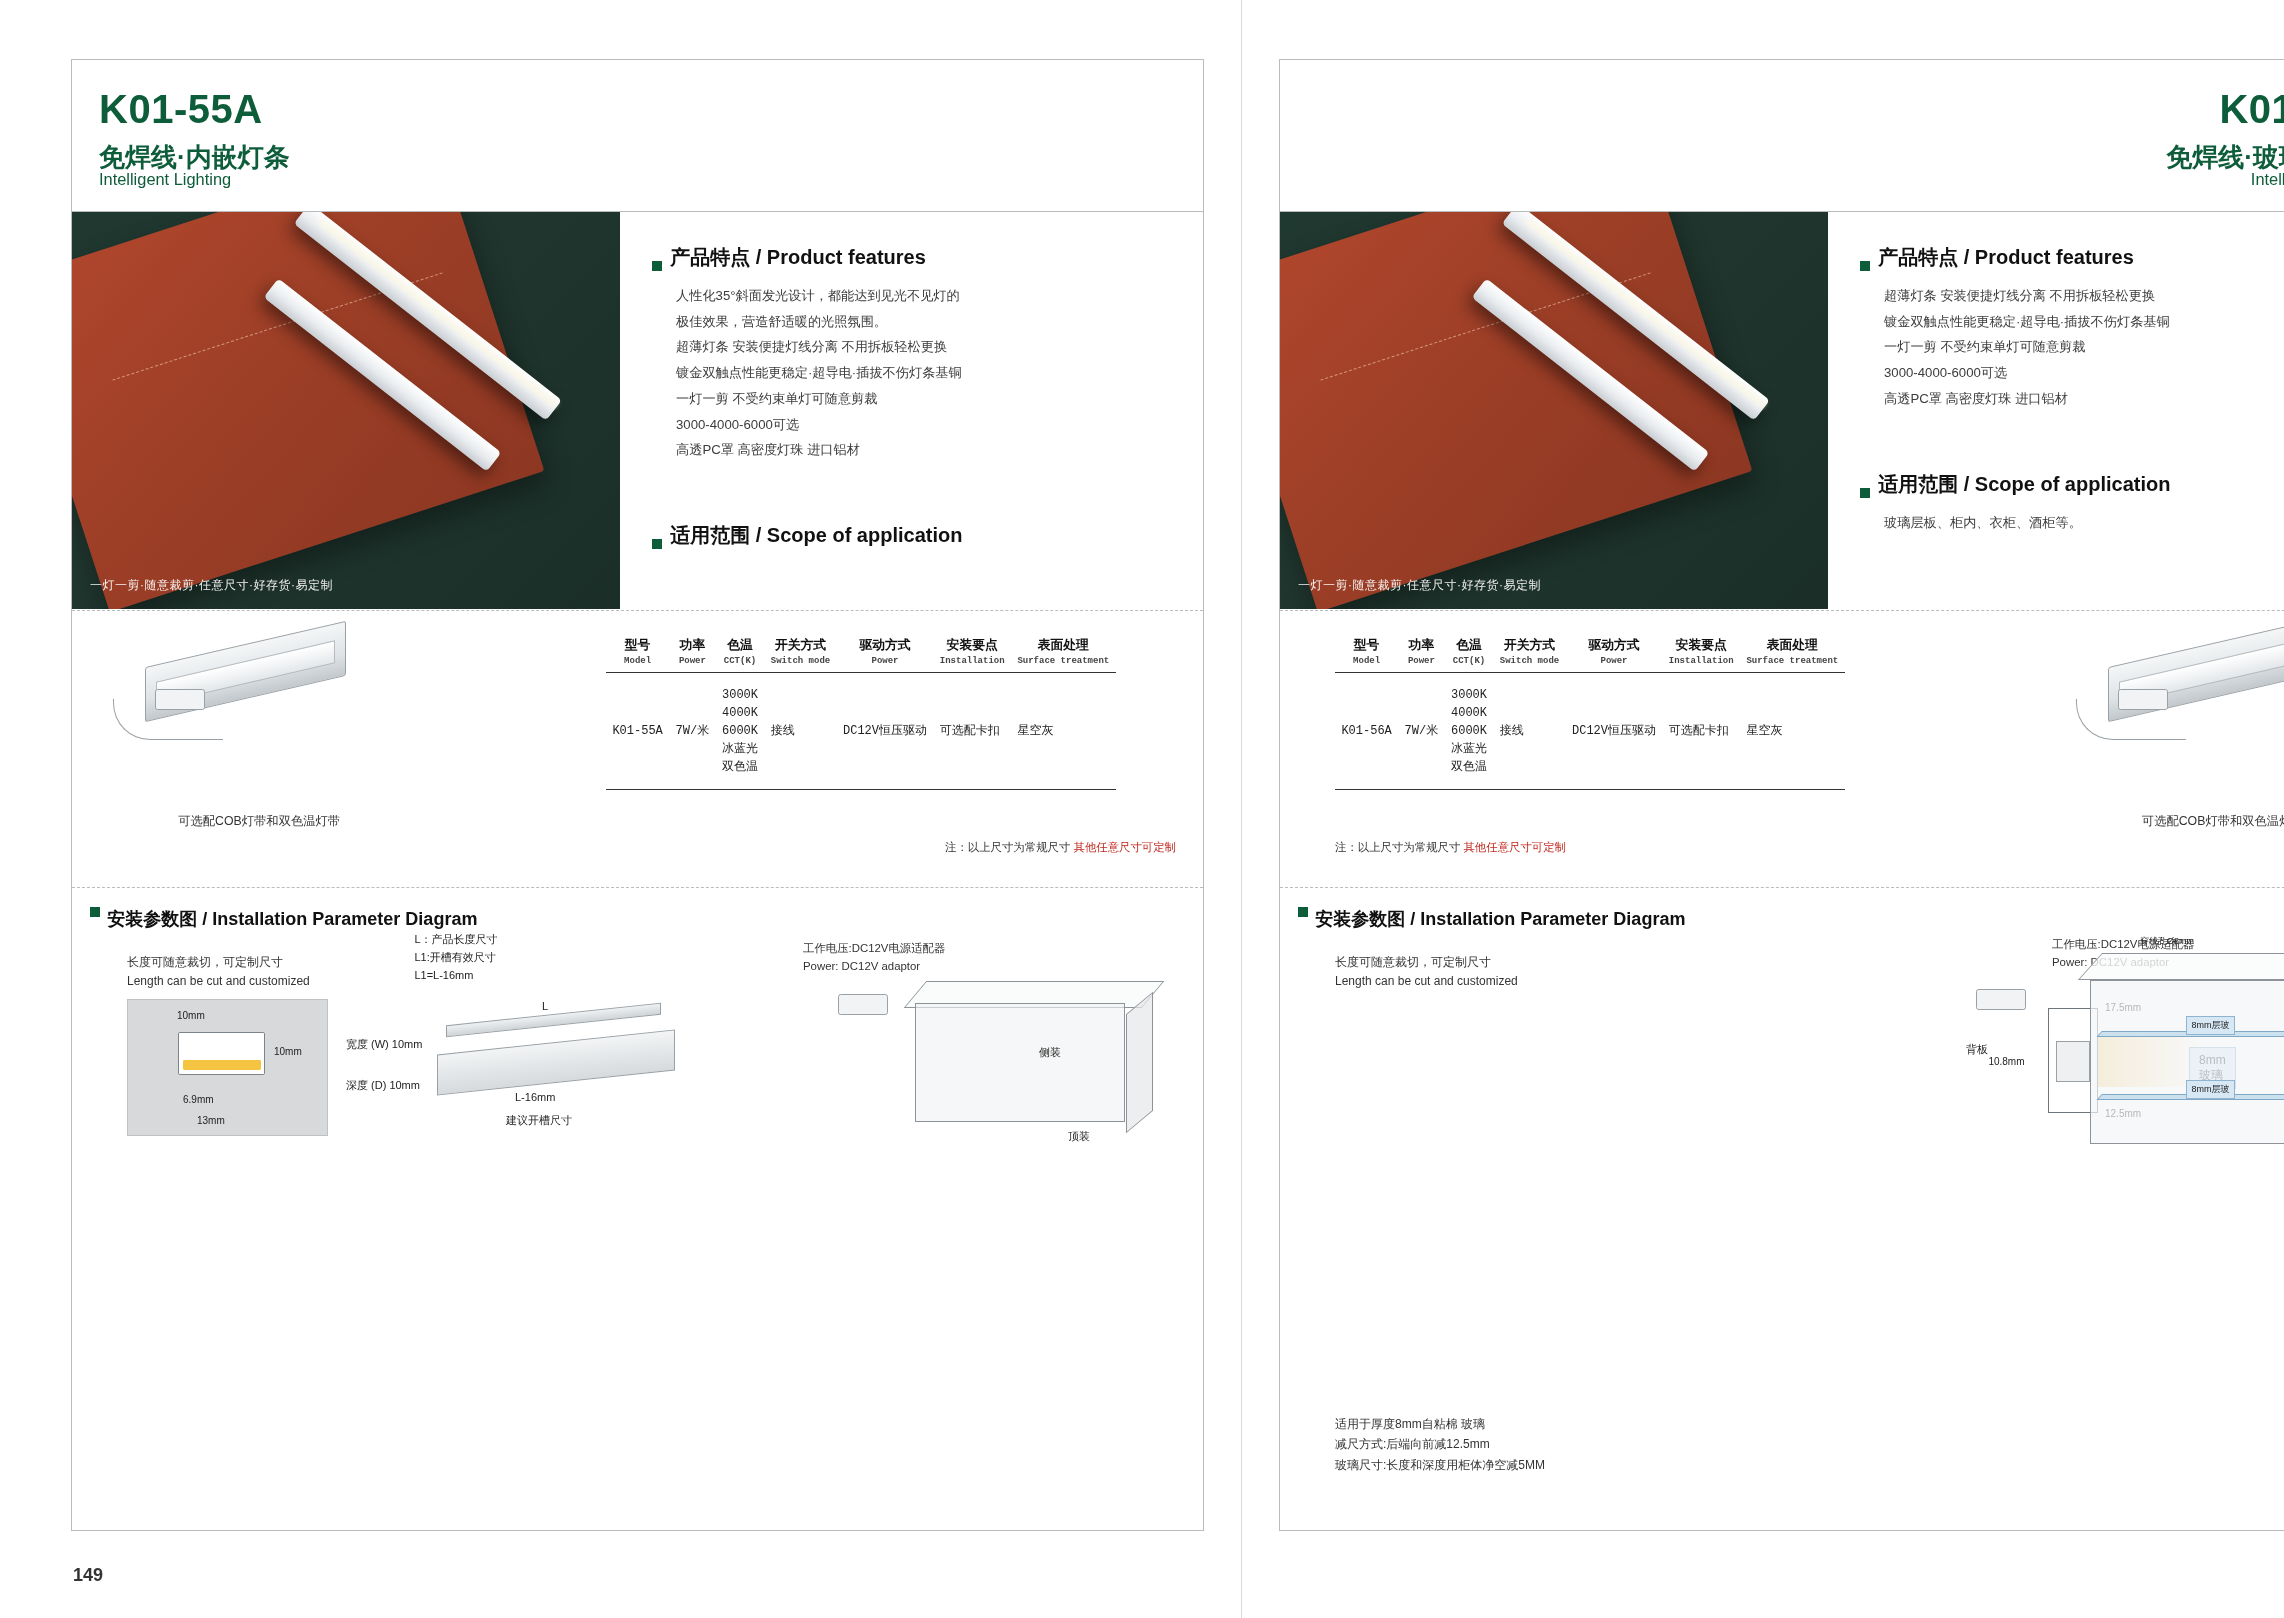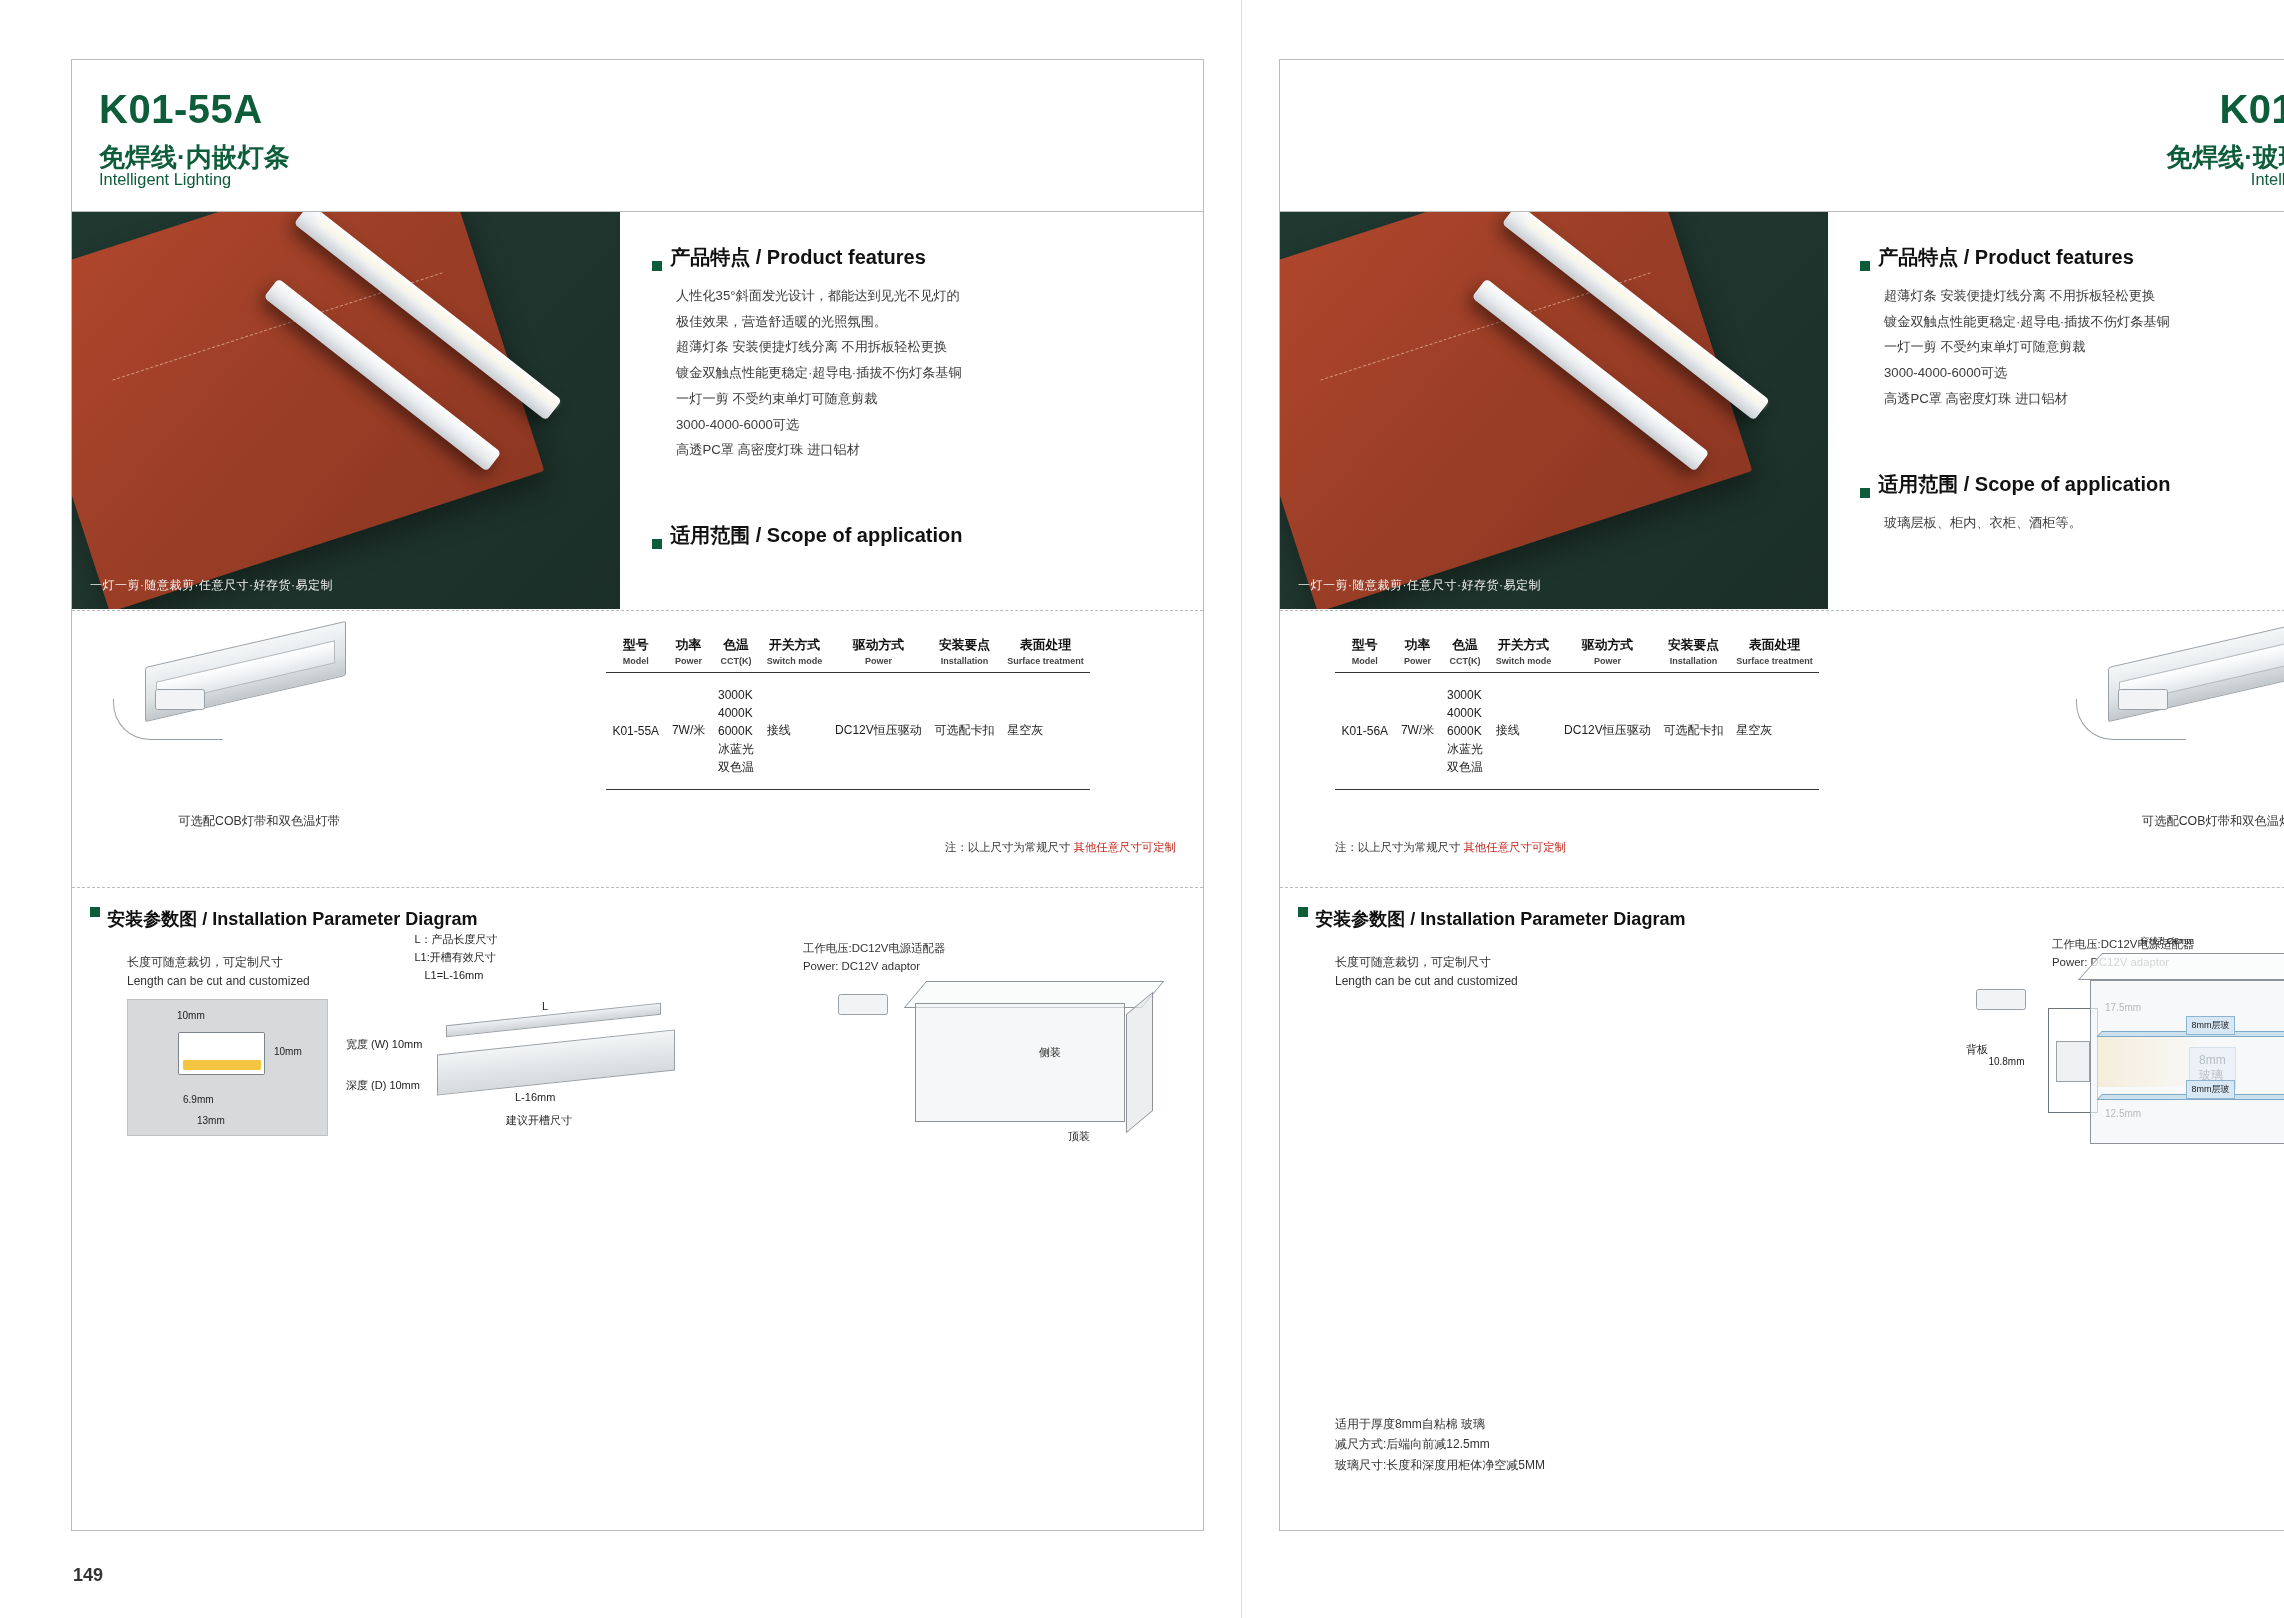--- a/index.html
+++ b/index.html
@@ -125,21 +125,21 @@
     position:absolute; left:69px; top:59px; width:50px; height:21px;
     background:#f1f3f4; border:0.9px solid #9aa1a6; border-radius:2.7px;
   }
 
   table.specs {
     position:absolute; top:25px; border-collapse:collapse; font-size:0;
   }
   .page.left table.specs { left:534px; }
   .page.right table.specs { left:55px; }
   table.specs th, table.specs td {
-    border:none; vertical-align:middle; padding:0 6.4px;
+    border:none; vertical-align:middle; padding:0 6.4px;font-family:Liberation Mono, monospace;
   }
   table.specs thead th { padding-bottom:6.4px; }
   table.specs .th-cn { font-size:12.8px; font-weight:bold; color:#111; display:block; }
   table.specs .th-en { font-size:9px; color:#444; display:block; margin-top:1.8px; }
   table.specs thead tr { border-bottom:0.9px solid #333; }
   table.specs tbody td { font-size:12px; color:#222; padding-top:12.8px; padding-bottom:12.8px; }
   table.specs tbody tr { border-bottom:0.9px solid #333; }
   .cct-cell { line-height:1.5; }
   .note {
     position:absolute; font-size:11.4px; color:#333;
@@ -393,21 +393,21 @@
           <div class="led"></div>
           <div class="dim" style="left:49px; top:10px;">10mm</div>
           <div class="dim" style="left:146px; top:46px;">10mm</div>
           <div class="dim" style="left:55px; top:94px;">6.9mm</div>
           <div class="dim" style="left:69px; top:115px;">13mm</div>
         </div>
 
         <div class="board">
           <div class="lbl" style="left:-4.6px; top:-55px;">L：产品长度尺寸</div>
           <div class="lbl" style="left:-4.6px; top:-37px;">L1:开槽有效尺寸</div>
-          <div class="lbl" style="left:-4.6px; top:-18px;margin-left:10px;">L1=L-16mm</div>
+          <div class="lbl" style="left:-4.6px; top:-18px;">L1=L-16mm</div>
           <div class="strip"></div>
           <div class="plate"></div>
           <div class="lbl" style="left:123px; top:12.8px;">L</div>
           <div class="lbl" style="left:-73px; top:50px;">宽度 (W) 10mm</div>
           <div class="lbl" style="left:-73px; top:91px;">深度 (D) 10mm</div>
           <div class="lbl" style="left:96px; top:104px;">L-16mm</div>
           <div class="lbl" style="left:87px; top:126px;">建议开槽尺寸</div>
         </div>
 
         <div class="cab">

